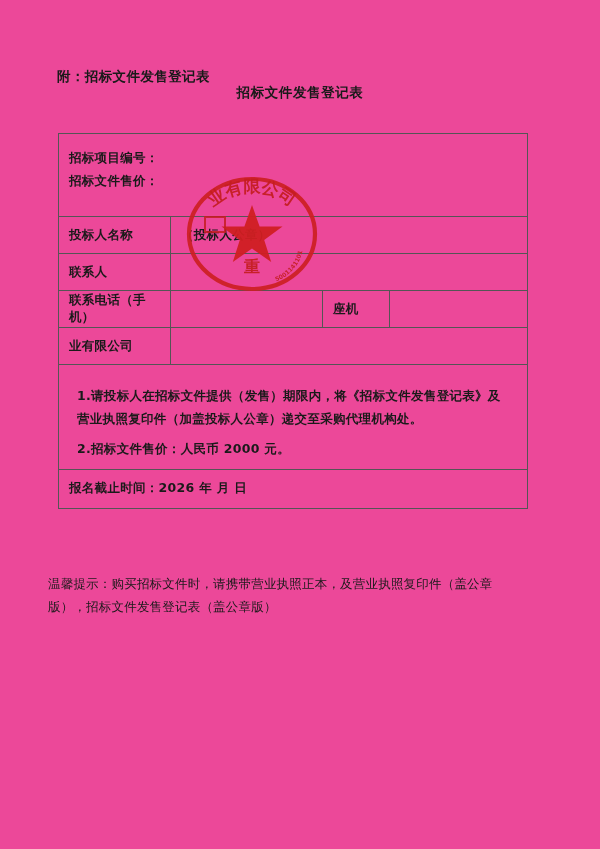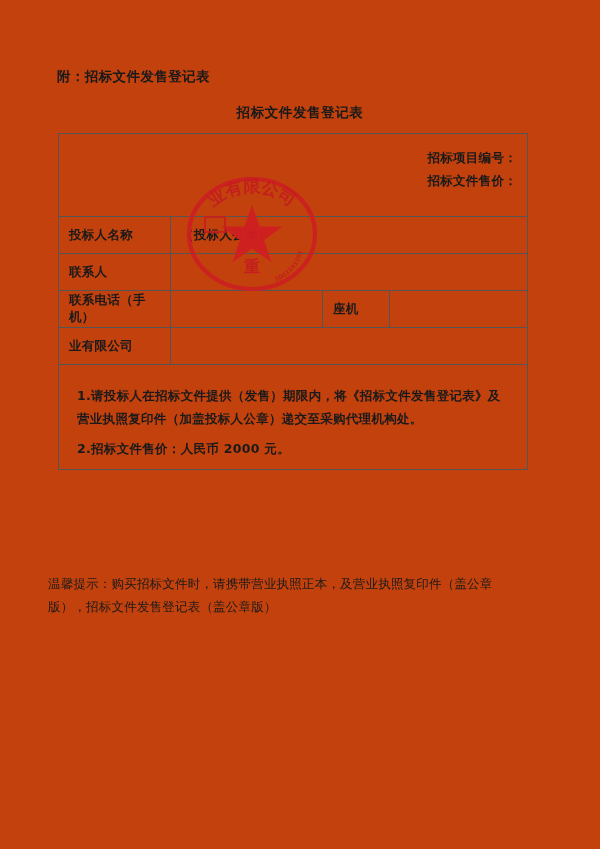--- a/index.html
+++ b/index.html
@@ -12,38 +12,38 @@
     height: 849px;
     position: relative;
     font-family: "DejaVu Sans", "Liberation Sans", sans-serif;
     color: #1a1a1a;
     overflow: hidden;
   }
 
   .page {
     position: absolute;
     inset: 0;
-    background: #c2410c;
+    background: #ec4899;
   }
 
   
   .attach-line {
     position: absolute;
     left: 57px;
     top: 68px;
     font-size: 13.5px;
     font-weight: 700;
     letter-spacing: 0.4px;
     white-space: nowrap;
   }
   .doc-title {
     position: absolute;
     left: 0;
     right: 0;
-    top: 104px;
+    top: 84px;
     text-align: center;
     font-size: 13.5px;
     font-weight: 700;
     letter-spacing: 0.6px;
   }
 
   
   .reg-table {
     position: absolute;
     left: 58px;
@@ -55,21 +55,21 @@
   .reg-table td {
     border: 1px solid #555;
     font-size: 12.5px;
     font-weight: 700;
     padding: 0 10px;
     vertical-align: middle;
     letter-spacing: 0.3px;
   }
   .reg-table td.blank { padding: 0; }
 
-  .row-proj td { height: 70px; vertical-align: top; padding-top: 12px; text-align: right; }
+  .row-proj td { height: 70px; vertical-align: top; padding-top: 12px; }
   .proj-line { line-height: 1.85; }
 
   .row-std td { height: 36px; }
 
   .lbl-col { width: 112px; }
   .phone-col { width: 67px; }
 
   .row-notes td {
     height: 82px;
     vertical-align: top;
@@ -157,20 +157,23 @@
       </tr>
 
 
       <tr class="row-notes">
         <td colspan="4">
           <p class="notes-p">1.请投标人在招标文件提供（发售）期限内，将《招标文件发售登记表》及营业执照复印件（加盖投标人公章）递交至采购代理机构处。</p>
           <p class="notes-p">2.招标文件售价：人民币 2000 元。</p>
         </td>
       </tr>
 
+      <tr class="row-deadline">
+        <td colspan="4">报名截止时间：2026 年    月    日</td>
+      </tr>
     </tbody>
   </table>
 
   <div class="seal">
     <svg viewBox="0 0 136 118" xmlns="http://www.w3.org/2000/svg">
       <ellipse class="seal-ring" cx="68" cy="59" rx="63" ry="55"></ellipse>
       <path class="seal-star" d="M68 30 L75.6 51.5 L98.5 51.5 L80.2 65.1 L87.2 87 L68 73.6 L48.8 87 L55.8 65.1 L37.5 51.5 L60.4 51.5 Z"></path>
       <path id="sealArc" d="M 16 62 A 52 45 0 0 1 120 62" fill="none"></path>
       <text class="seal-text" font-size="17">
         <textPath href="#sealArc" startOffset="50%" text-anchor="middle">业有限公司</textPath>

